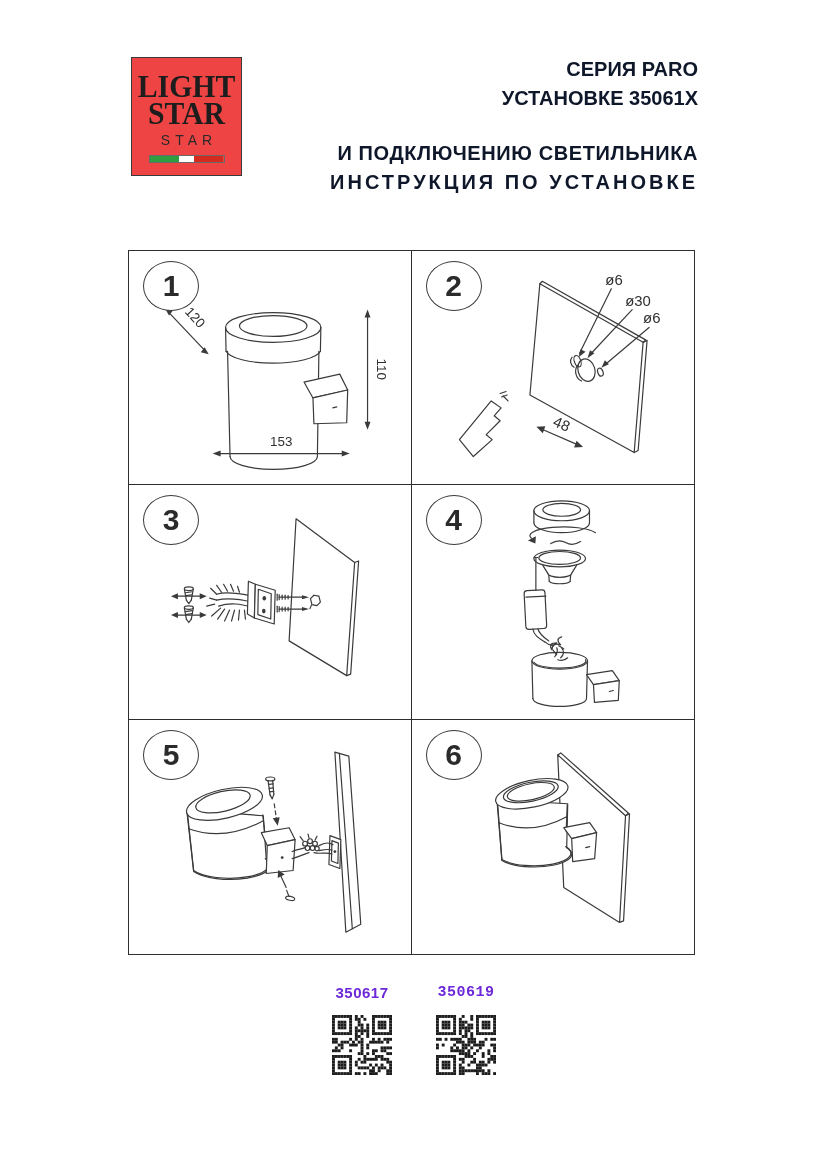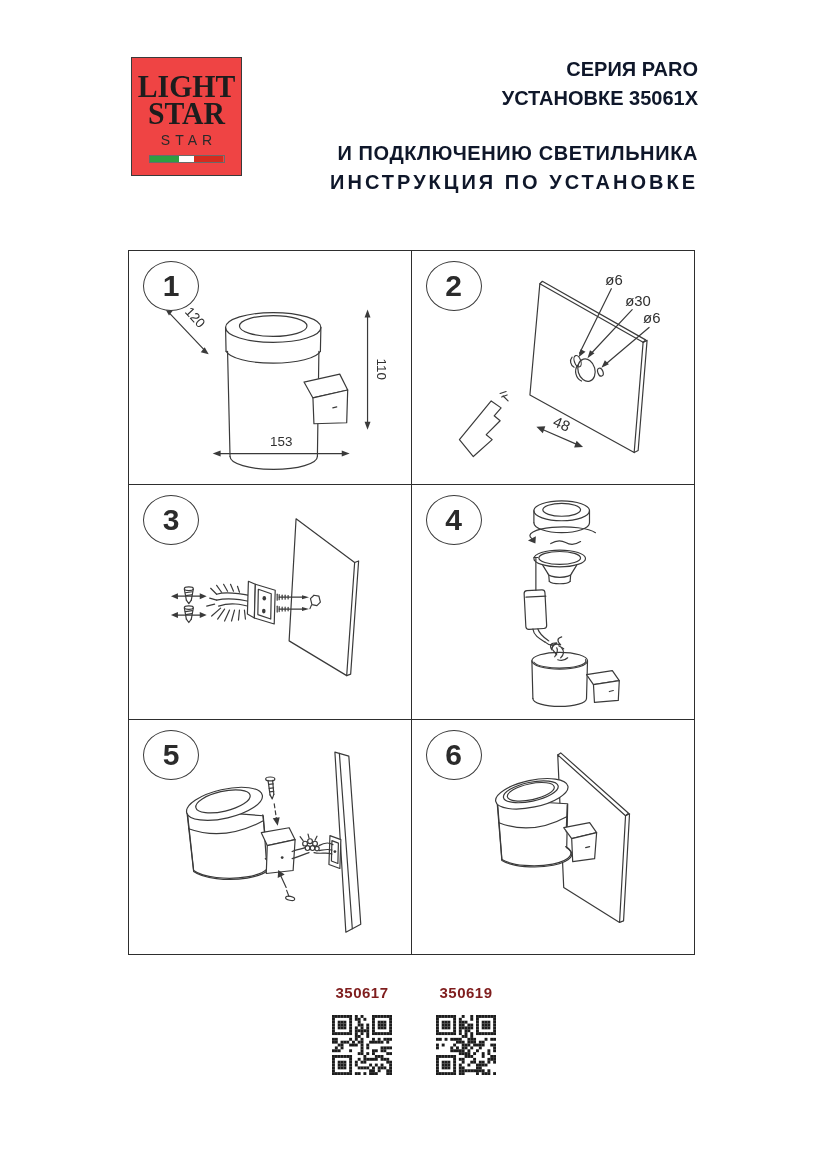--- a/index.html
+++ b/index.html
@@ -39,22 +39,22 @@
   .draw{position:absolute;inset:0;width:100%;height:100%;}
   .draw line,.draw path,.draw polyline,.draw ellipse,.draw circle,.draw rect,.draw polygon{
         stroke:#3a3a3a;stroke-width:1.2;fill:none;stroke-linecap:round;stroke-linejoin:round;}
   .draw .w{fill:#ffffff;}
   .draw .d{fill:#3a3a3a;stroke:none;}
   .draw text{stroke:none;fill:#303030;font-family:"Liberation Sans",sans-serif;font-size:13.5px;}
   .draw text.t2{font-size:15px;}
 
   
   .qr-label{position:absolute;width:90px;text-align:center;top:984px;
-            font-size:15px;font-weight:700;color:#7f1d1d;letter-spacing:.5px;}
-  .qr-label.l1{left:317px;} .qr-label.l2{left:421px;}
+            font-size:15px;font-weight:700;color:#6d28d9;letter-spacing:.5px;}
+  .qr-label.l1{left:317px;} .qr-label.l2{left:421px;font-family:Liberation Mono, monospace;}
   .qr{position:absolute;top:1015px;width:60px;height:60px;}
   .qr.q1{left:332px;} .qr.q2{left:436px;}
 </style>
 </head>
 <body>
 
 <div class="logo-box">
   <div class="logo-word">LIGHT</div>
   <div class="logo-word">STAR</div>
   <div class="logo-group">STAR</div>

